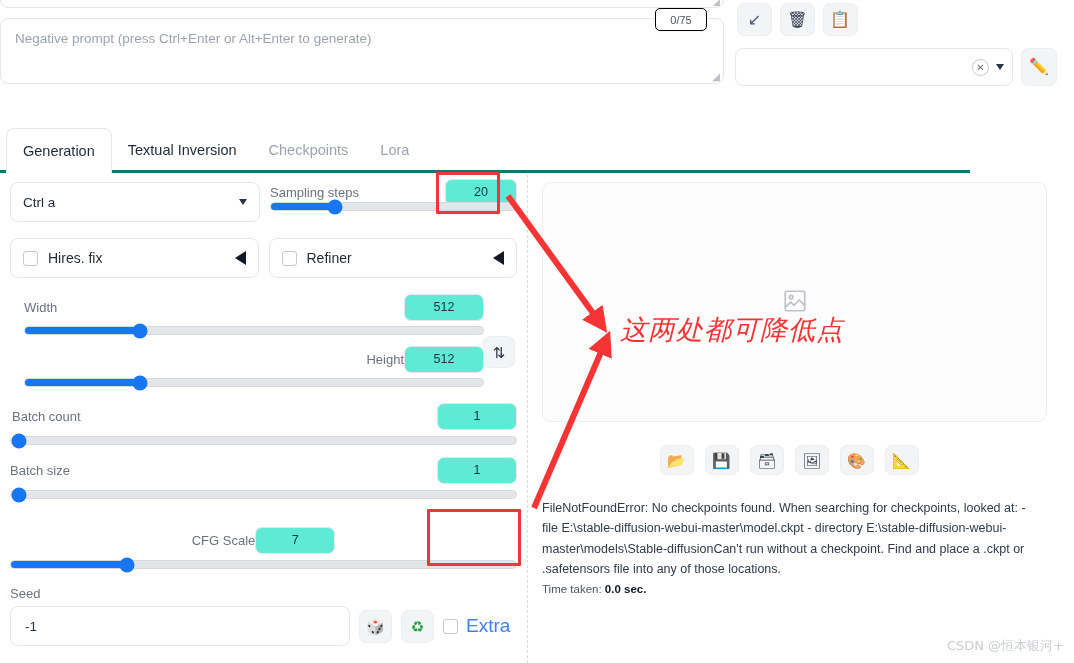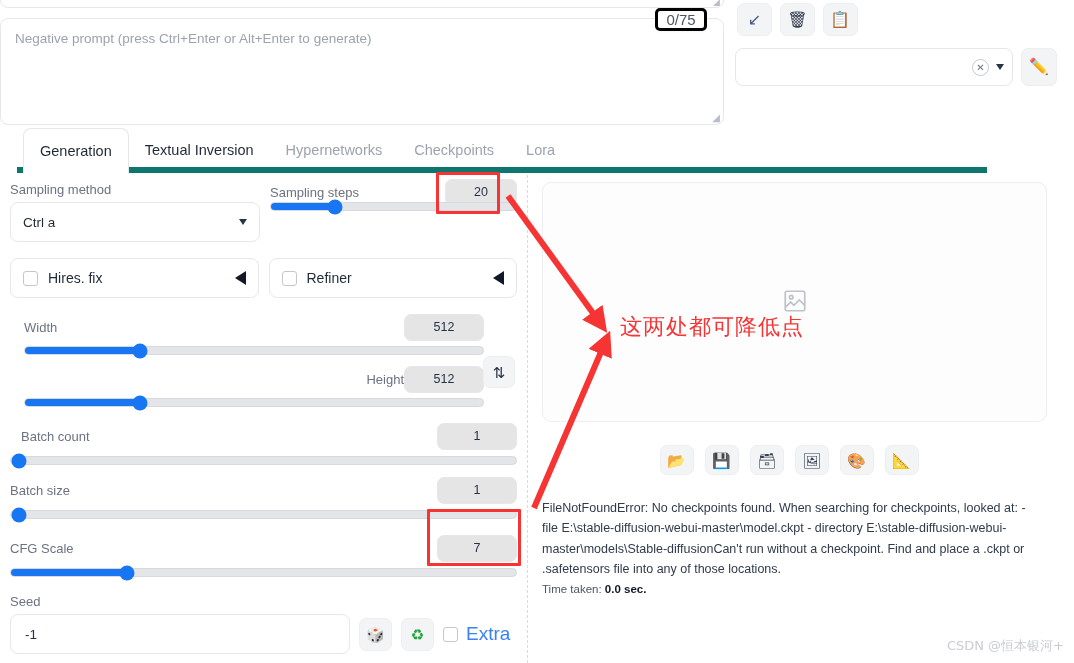--- a/index.html
+++ b/index.html
@@ -24,41 +24,41 @@
     border: 1px solid #e5e7eb;
     border-radius: 8px;
   }
   .prompt-cut .resize-grip {
     position: absolute; right: 2px; bottom: 1px;
     width: 8px; height: 8px; color: #b9bfc8; font-size: 9px; line-height: 8px;
   }
 
   .neg-prompt {
     position: absolute; left: 0; top: 18px;
-    width: 724px; height: 107px;
+    width: 724px; height: 66px;
     background: #fff;
     border: 1px solid #e5e7eb;
     border-radius: 8px;
     padding: 12px 14px;
     color: #9ca3af;
     font-size: 13.5px;
   }
   .neg-prompt .grip {
     position: absolute; right: 3px; bottom: 1px;
     color: #b9bfc8; font-size: 10px;
   }
 
   .token-counter {
     position: absolute; left: 655px; top: 8px;
     min-width: 52px; height: 23px;
     background: #fff;
-    border: 3px solid #000000;
+    border: 1px solid #000000;
     border-radius: 5px;
     display: flex; align-items: center; justify-content: center;
-    font-size: 15px; color: #4b5563;
+    font-size: 11px; color: #4b5563;
     z-index: 5;
     box-shadow: 0 1px 2px rgba(0,0,0,.04);
   }
 
   .tool-btn {
     background: #f3f4f6;
     border: 1px solid #eceef1;
     border-radius: 7px;
     display: flex; align-items: center; justify-content: center;
     cursor: pointer;
@@ -94,22 +94,21 @@
   }
   .pencil-btn {
     position: absolute; left: 1021px; top: 48px;
     width: 36px; height: 38px;
   }
 
   
   .tabs-wrap {
     position: absolute; left: 0; top: 125px;
     width: 970px; height: 48px;
-    border-bottom: 6px solid #0f766e;
-    margin-left: 17px;
+    border-bottom: 3px solid #0f766e;
   }
   .tabs { display: flex; align-items: flex-end; height: 48px; padding-left: 6px; }
   .tab {
     padding: 0 16px; height: 46px;
     display: flex; align-items: center;
     font-size: 14.5px; color: #9ca3af;
     cursor: pointer;
     white-space: nowrap;
   }
   .tab.semi { color: #1f2937; }
@@ -162,21 +161,21 @@
   .slider-thumb {
     position: absolute; top: 50%;
     width: 15px; height: 15px;
     background: #1976f2;
     border-radius: 50%;
     transform: translate(-50%, -50%);
     cursor: pointer;
   }
   .num-box {
     height: 27px; min-width: 80px;
-    background: #e5e5e5;
+    background: #5eead4;
     border: 1px solid #e5e7eb;
     border-radius: 7px;
     display: flex; align-items: center; justify-content: center;
     font-size: 12.5px; color: #253246;
   }
 
   .chk-box {
     width: 250px; height: 40px;
     background: #fff;
     border: 1px solid #e5e7eb;
@@ -251,24 +250,25 @@
   
   .anno-layer { position: absolute; inset: 0; pointer-events: none; z-index: 30; }
   .red-box {
     position: absolute;
     border: 3px solid #f73434;
     border-radius: 1px;
   }
   .anno-text {
     position: absolute;
     color: #f73434;
-    font-size: 22px;
+    font-size: 27px;
     font-family: "DejaVu Sans", sans-serif;
     white-space: nowrap;
     letter-spacing: 1px;
+    font-style: italic;
   }
   .watermark {
     position: absolute; right: 10px; bottom: 8px;
     color: #c9ccd2; font-size: 13px;
     font-family: "DejaVu Sans", sans-serif;
   }
 </style>
 </head>
 <body>
 
@@ -309,38 +309,34 @@
 
 <div class="tabs-wrap">
   <div class="tabs">
     <div class="tab active">
         <span>Generation</span>
       </div>
     <div class="tab semi">
         <span>Textual Inversion</span>
       </div>
     <div class="tab">
-        <span>Hypernetworks</span>
-      </div>
-    <div class="tab">
         <span>Checkpoints</span>
       </div>
     <div class="tab">
         <span>Lora</span>
       </div>
   </div>
 </div>
 
 <div class="col-divider"></div>
 
 <div class="left-col">
 
   <div class="row">
     <div class="half">
-      <label class="fld">Sampling method</label>
       <div class="select-box">
         <span>Ctrl a</span>
         <span class="caret-dn"></span>
       </div>
     </div>
 
     <div class="half" style="position:relative;">
       <div style="display:flex;align-items:center;justify-content:space-between;height:20px;margin-bottom:0;">
         <label class="fld" style="margin:0">Sampling steps</label>
         <div class="num-box" style="min-width:72px">20</div>
@@ -385,38 +381,38 @@
         <div class="slider-thumb" style="left:25%"></div>
       </div>
     </div>
     <div class="tool-btn swap-btn">
       <span>⇅</span>
     </div>
   </div>
 
   <div style="padding:0 10px;margin-top:18px;width:527px;">
     <div style="display:flex;align-items:center;justify-content:space-between;height:22px;">
-      <label class="fld" style="margin:11px">Batch count</label>
+      <label class="fld" style="margin:2px">Batch count</label>
       <div class="num-box">1</div>
     </div>
     <div class="slider-track" style="margin-top:9px;">
       <div class="slider-fill" style="width:0%"></div>
       <div class="slider-thumb" style="left:1.5%"></div>
     </div>
 
     <div style="display:flex;align-items:center;justify-content:space-between;height:22px;margin-top:14px;">
       <label class="fld" style="margin:0">Batch size</label>
       <div class="num-box">1</div>
     </div>
     <div class="slider-track" style="margin-top:9px;">
       <div class="slider-fill" style="width:0%"></div>
       <div class="slider-thumb" style="left:1.5%"></div>
     </div>
 
-    <div style="display:flex;align-items:center;justify-content:space-between;height:22px;margin-top:18px;">
+    <div style="display:flex;align-items:center;justify-content:center;height:22px;margin-top:30px;">
       <label class="fld" style="margin:0">CFG Scale</label>
       <div class="num-box">7</div>
     </div>
     <div class="slider-track" style="margin-top:9px;">
       <div class="slider-fill" style="width:23%"></div>
       <div class="slider-thumb" style="left:23%"></div>
     </div>
   </div>
 
   <div style="padding:0 10px;margin-top:17px;">

